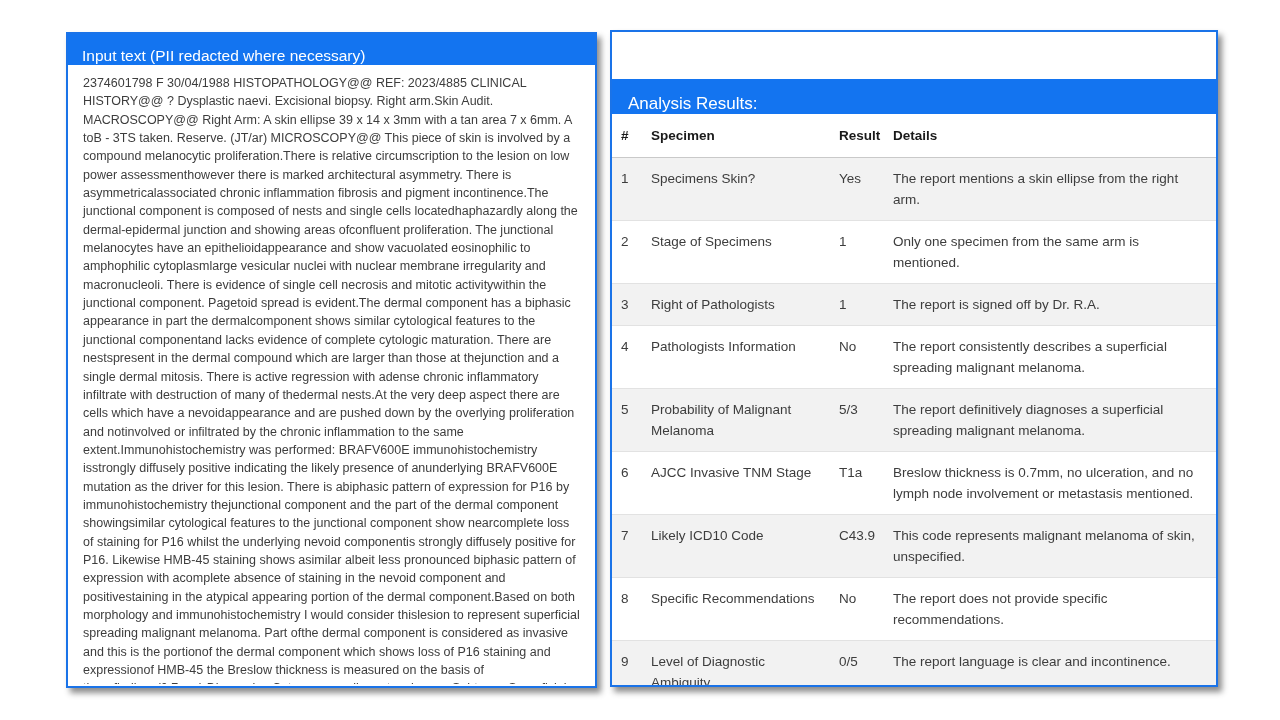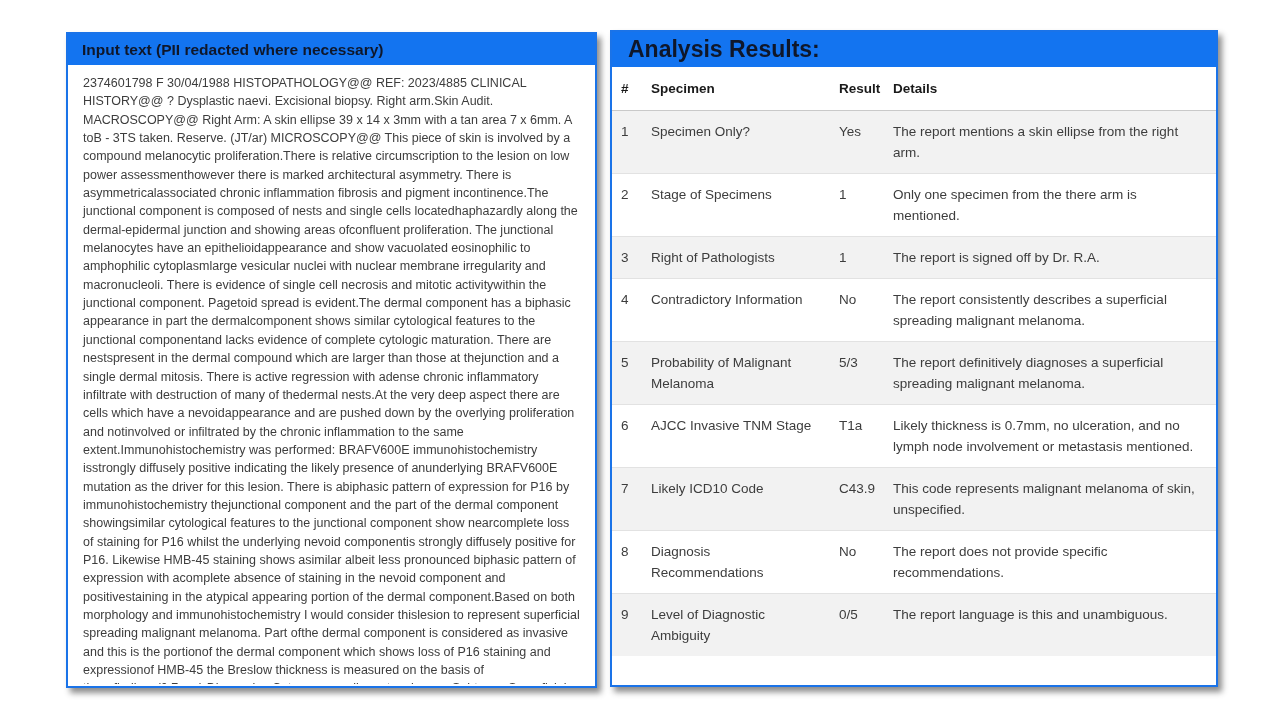--- a/index.html
+++ b/index.html
@@ -11,24 +11,24 @@
   }
   .panel {
     position: absolute;
     background: #ffffff;
     border: 2px solid #1a73e8;
     box-shadow: 4px 5px 6px rgba(0,0,0,0.45);
     overflow: hidden;
   }
   .panel-header {
     background: #1374f0;
-    color: #0f172a;
-    font-weight: bold;
+    color: #ffffff;
+    font-weight: normal;
     display: flex;
-    align-items: center;
+    align-items: flex-end;
   }
   
   #left-panel {
     left: 66px; top: 32px;
     width: 531px; height: 656px;
   }
   #left-panel .panel-header {
     height: 31px;
     font-size: 15.5px;
     padding: 0 14px;
@@ -42,22 +42,23 @@
     overflow: hidden;
     word-wrap: break-word;
   }
   
   #right-panel {
     left: 610px; top: 30px;
     width: 608px; height: 657px;
   }
   #right-panel .panel-header {
     height: 35px;
-    font-size: 23px;
+    font-size: 17px;
     padding: 0 16px;
+    margin-top: 47px;
   }
   table {
     width: 100%;
     border-collapse: collapse;
     table-layout: fixed;
     font-size: 13.5px;
     color: #3d3d3d;
   }
   col.c-num     { width: 30px; }
   col.c-question{ width: 188px; }
@@ -106,68 +107,68 @@
       <tr>
         <th>#</th>
         <th>Specimen</th>
         <th>Result</th>
         <th>Details</th>
       </tr>
     </thead>
     <tbody>
       <tr>
         <td>1</td>
-        <td>Specimen Only?</td>
+        <td>Specimens Skin?</td>
         <td>Yes</td>
         <td>The report mentions a skin ellipse from the right arm.</td>
       </tr>
       <tr>
         <td>2</td>
         <td>Stage of Specimens</td>
         <td>1</td>
-        <td>Only one specimen from the there arm is mentioned.</td>
+        <td>Only one specimen from the same arm is mentioned.</td>
       </tr>
       <tr>
         <td>3</td>
         <td>Right of Pathologists</td>
         <td>1</td>
         <td>The report is signed off by Dr. R.A.</td>
       </tr>
       <tr>
         <td>4</td>
-        <td>Contradictory Information</td>
+        <td>Pathologists Information</td>
         <td>No</td>
         <td>The report consistently describes a superficial spreading malignant melanoma.</td>
       </tr>
       <tr>
         <td>5</td>
         <td>Probability of Malignant Melanoma</td>
         <td>5/3</td>
         <td>The report definitively diagnoses a superficial spreading malignant melanoma.</td>
       </tr>
       <tr>
         <td>6</td>
         <td>AJCC Invasive TNM Stage</td>
         <td>T1a</td>
-        <td>Likely thickness is 0.7mm, no ulceration, and no lymph node involvement or metastasis mentioned.</td>
+        <td>Breslow thickness is 0.7mm, no ulceration, and no lymph node involvement or metastasis mentioned.</td>
       </tr>
       <tr>
         <td>7</td>
         <td>Likely ICD10 Code</td>
         <td>C43.9</td>
         <td>This code represents malignant melanoma of skin, unspecified.</td>
       </tr>
       <tr>
         <td>8</td>
-        <td>Diagnosis Recommendations</td>
+        <td>Specific Recommendations</td>
         <td>No</td>
         <td>The report does not provide specific recommendations.</td>
       </tr>
       <tr>
         <td>9</td>
         <td>Level of Diagnostic Ambiguity</td>
         <td>0/5</td>
-        <td>The report language is this and unambiguous.</td>
+        <td>The report language is clear and incontinence.</td>
       </tr>
 
     </tbody>
   </table>
 </section>
 
 </body></html>

